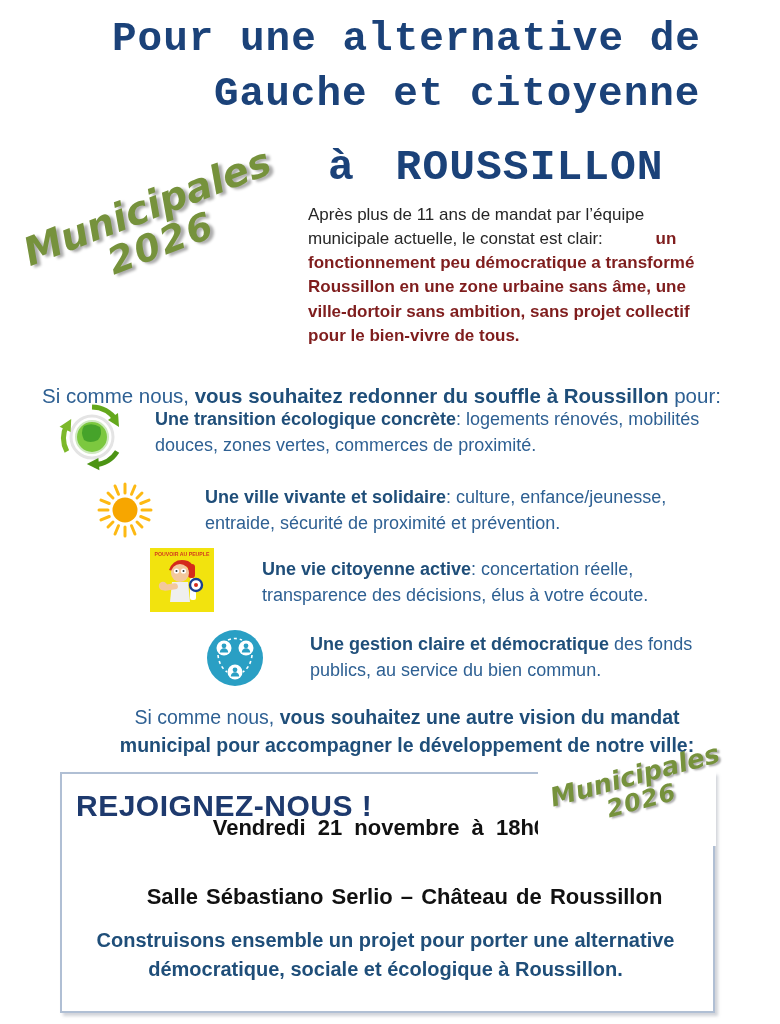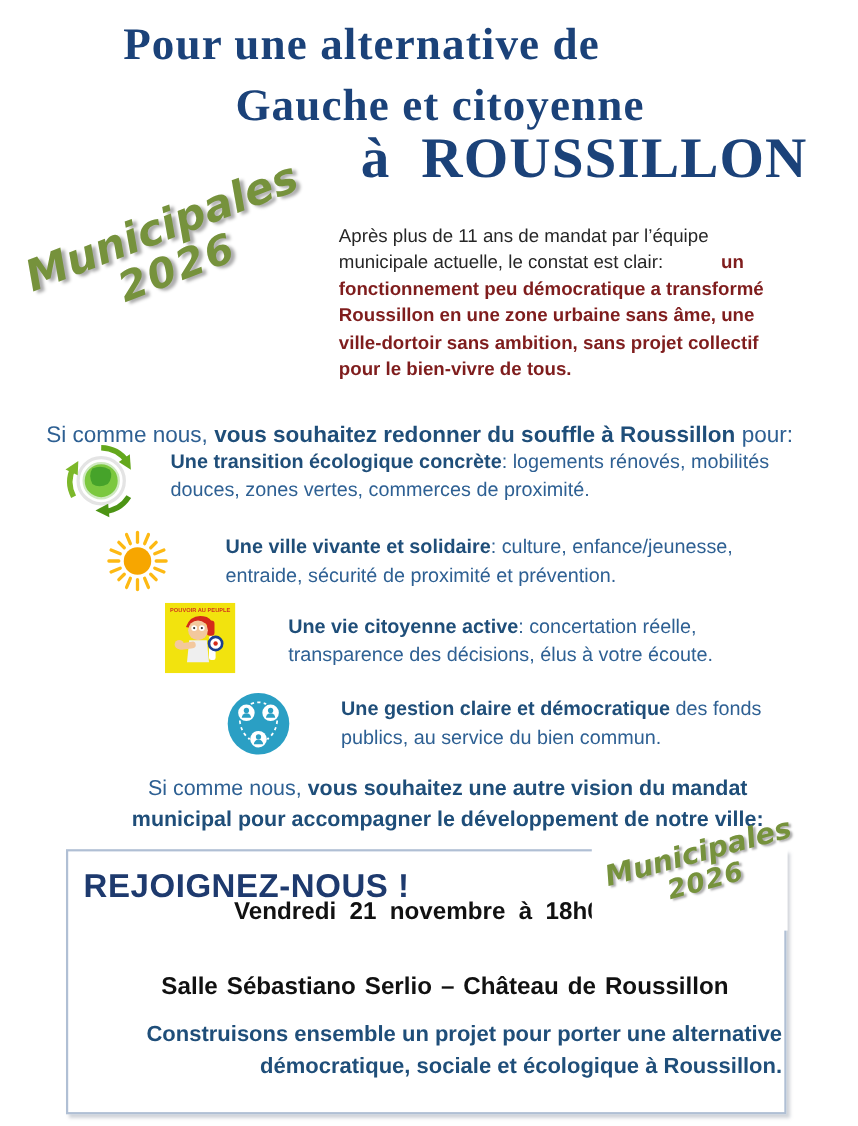--- a/index.html
+++ b/index.html
@@ -8,28 +8,28 @@
     width:780px;height:1024px;
     background:#ffffff;
     font-family:"Liberation Sans", sans-serif;
     overflow:hidden;
     margin:0 auto;
   }
   
   .title-line{
     position:absolute;
     color:#1b4279;
-    font-family:Liberation Serif, serif;
+    font-family:Liberation Mono, monospace;
     font-weight:700;
     letter-spacing:1px;
     white-space:nowrap;
   }
   .t1{left:112px;top:16px;font-size:41px;}
   .t2{left:214px;top:71px;font-size:41px;}
-  .t3{left:328px;top:115px;font-size:52px;word-spacing:14px;}
+  .t3{left:328px;top:143px;font-size:43px;word-spacing:14px;}
   
   .stamp{
     position:absolute;
     color:#76923c;
     font-family:"DejaVu Sans", sans-serif;
     font-weight:700;
     font-style:italic;
     text-align:center;
     text-shadow:3px 3px 3px #ababab;
     line-height:1.02;
@@ -88,21 +88,21 @@
   }
   .date-line{
     position:absolute;left:60px;top:815px;width:651px;text-align:center;
     color:#111111;font-weight:700;font-size:22px;word-spacing:6px;z-index:2;
   }
   .venue-line{
     position:absolute;left:60px;top:884px;width:651px;text-align:center;
     color:#111111;font-weight:700;font-size:22px;word-spacing:2px;z-index:2;padding-left:19px;
   }
   .closing{
-    position:absolute;left:60px;top:926px;width:651px;text-align:right;
+    position:absolute;left:60px;top:926px;width:651px;text-align:center;
     color:#1f4e79;font-weight:700;font-size:20px;line-height:1.45;z-index:2;
   }
 </style>
 </head>
 <body>
 
 <div class="page">
 
   <div class="title-line t1">Pour une alternative de</div>
   <div class="title-line t2">Gauche et citoyenne</div>

